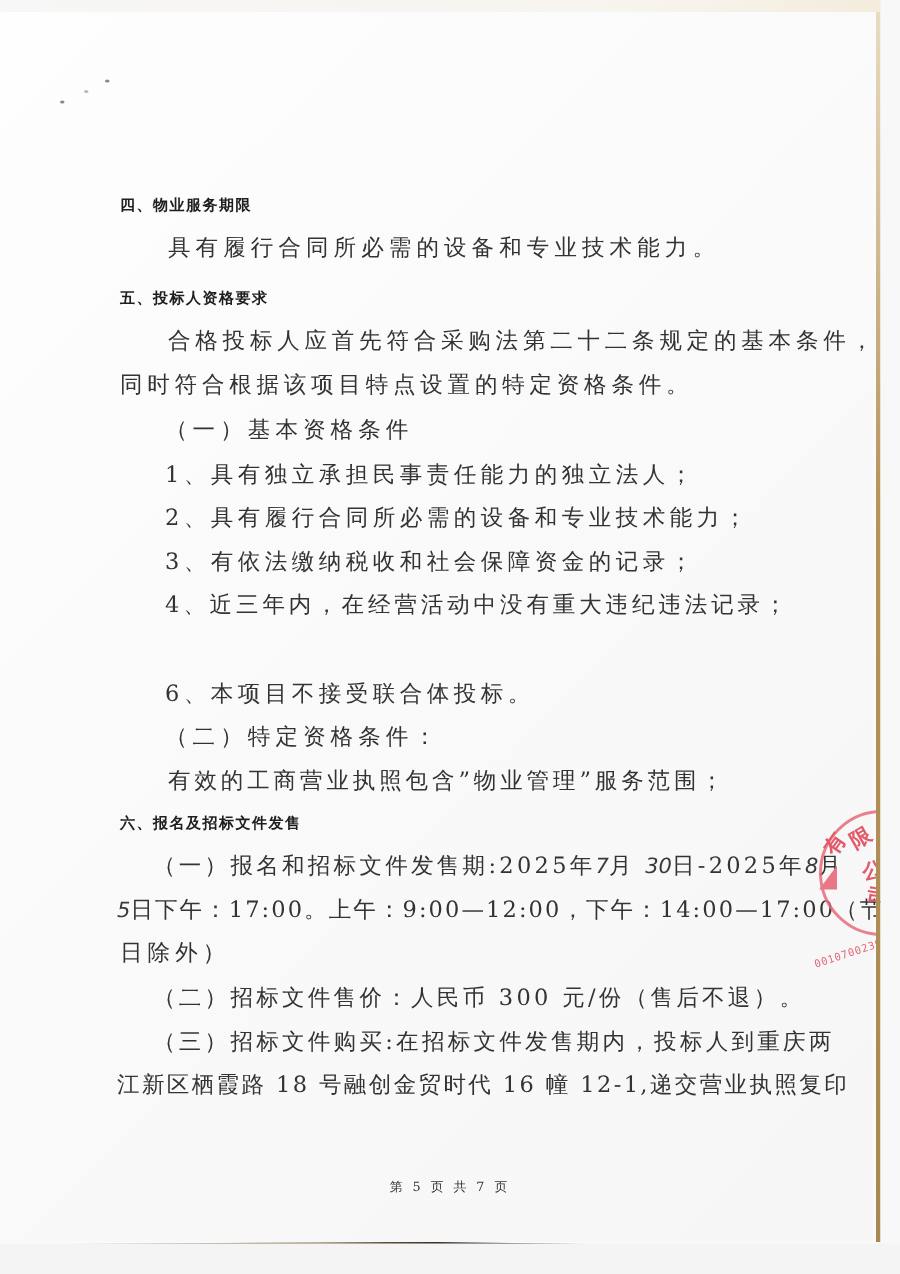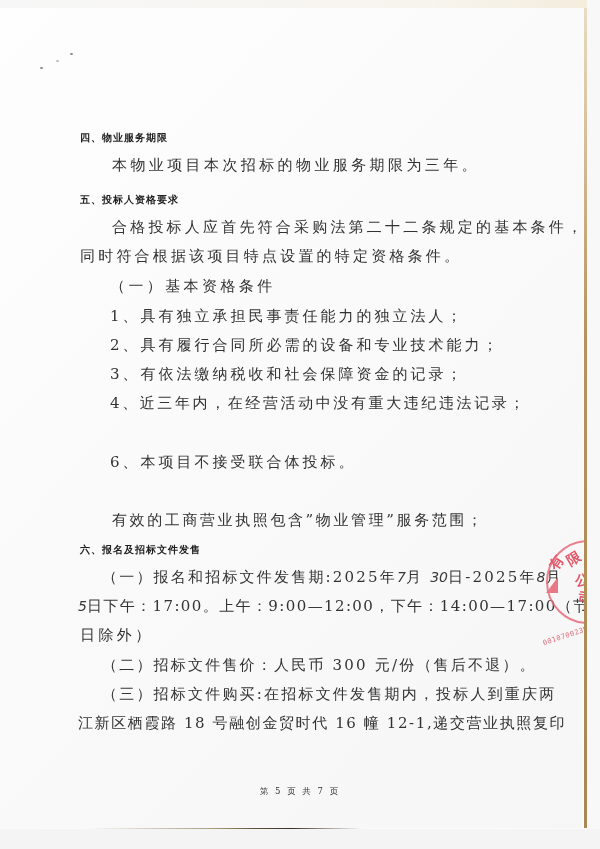--- a/index.html
+++ b/index.html
@@ -152,33 +152,34 @@
 <div class="page">
   <div class="top-edge"></div>
 
   <div class="specks">
     <span class="speck" style="left:0;top:17px;"></span>
     <span class="speck" style="left:16px;top:10px;background:#bbb;"></span>
     <span class="speck" style="left:30px;top:3px;"></span>
   </div>
 
   <div class="line heading" style="left:80px;top:128px;">四、物业服务期限</div>
-  <div class="line body-text" style="left:112px;top:155px;">本物业项目本次招标的物业服务期限为三年。</div>
+  <div class="line body-text" style="left:112px;top:155px;">具有履行合同所必需的设备和专业技术能力。</div>
 
   <div class="line heading" style="left:80px;top:190px;">五、投标人资格要求</div>
   <div class="line body-text" style="left:112px;top:217px;letter-spacing:3.2px;">合格投标人应首先符合采购法第二十二条规定的基本条件，</div>
   <div class="line body-text" style="left:80px;top:246px;letter-spacing:3.2px;">同时符合根据该项目特点设置的特定资格条件。</div>
 
   <div class="line body-text" style="left:110px;top:276px;">（一）基本资格条件</div>
   <div class="line body-text" style="left:110px;top:306px;letter-spacing:3px;">1、具有独立承担民事责任能力的独立法人；</div>
   <div class="line body-text" style="left:110px;top:335px;letter-spacing:3px;">2、具有履行合同所必需的设备和专业技术能力；</div>
   <div class="line body-text" style="left:110px;top:364px;letter-spacing:3px;">3、有依法缴纳税收和社会保障资金的记录；</div>
   <div class="line body-text" style="left:110px;top:393px;letter-spacing:2.6px;">4、近三年内，在经营活动中没有重大违纪违法记录；</div>
   <div class="line body-text" style="left:110px;top:452px;letter-spacing:3px;">6、本项目不接受联合体投标。</div>
 
+  <div class="line body-text" style="left:110px;top:481px;">（二）特定资格条件：</div>
   <div class="line body-text" style="left:112px;top:510px;letter-spacing:2.6px;">有效的工商营业执照包含”物业管理”服务范围；</div>
 
   <div class="line heading" style="left:80px;top:540px;">六、报名及招标文件发售</div>
 
   <div class="line body-text mixed" style="left:102px;top:567px;">
     <span>（一）报名和招标文件发售期:2025年</span><span class="handwritten">7</span><span>月</span> <span class="handwritten">30</span><span>日-2025年</span><span class="handwritten">8</span><span>月</span>
   </div>
   <div class="line body-text mixed" style="left:78px;top:596px;letter-spacing:1.4px;">
     <span class="handwritten">5</span><span>日下午：17:00。上午：9:00—12:00，下午：14:00—17:00（节假</span>
   </div>

